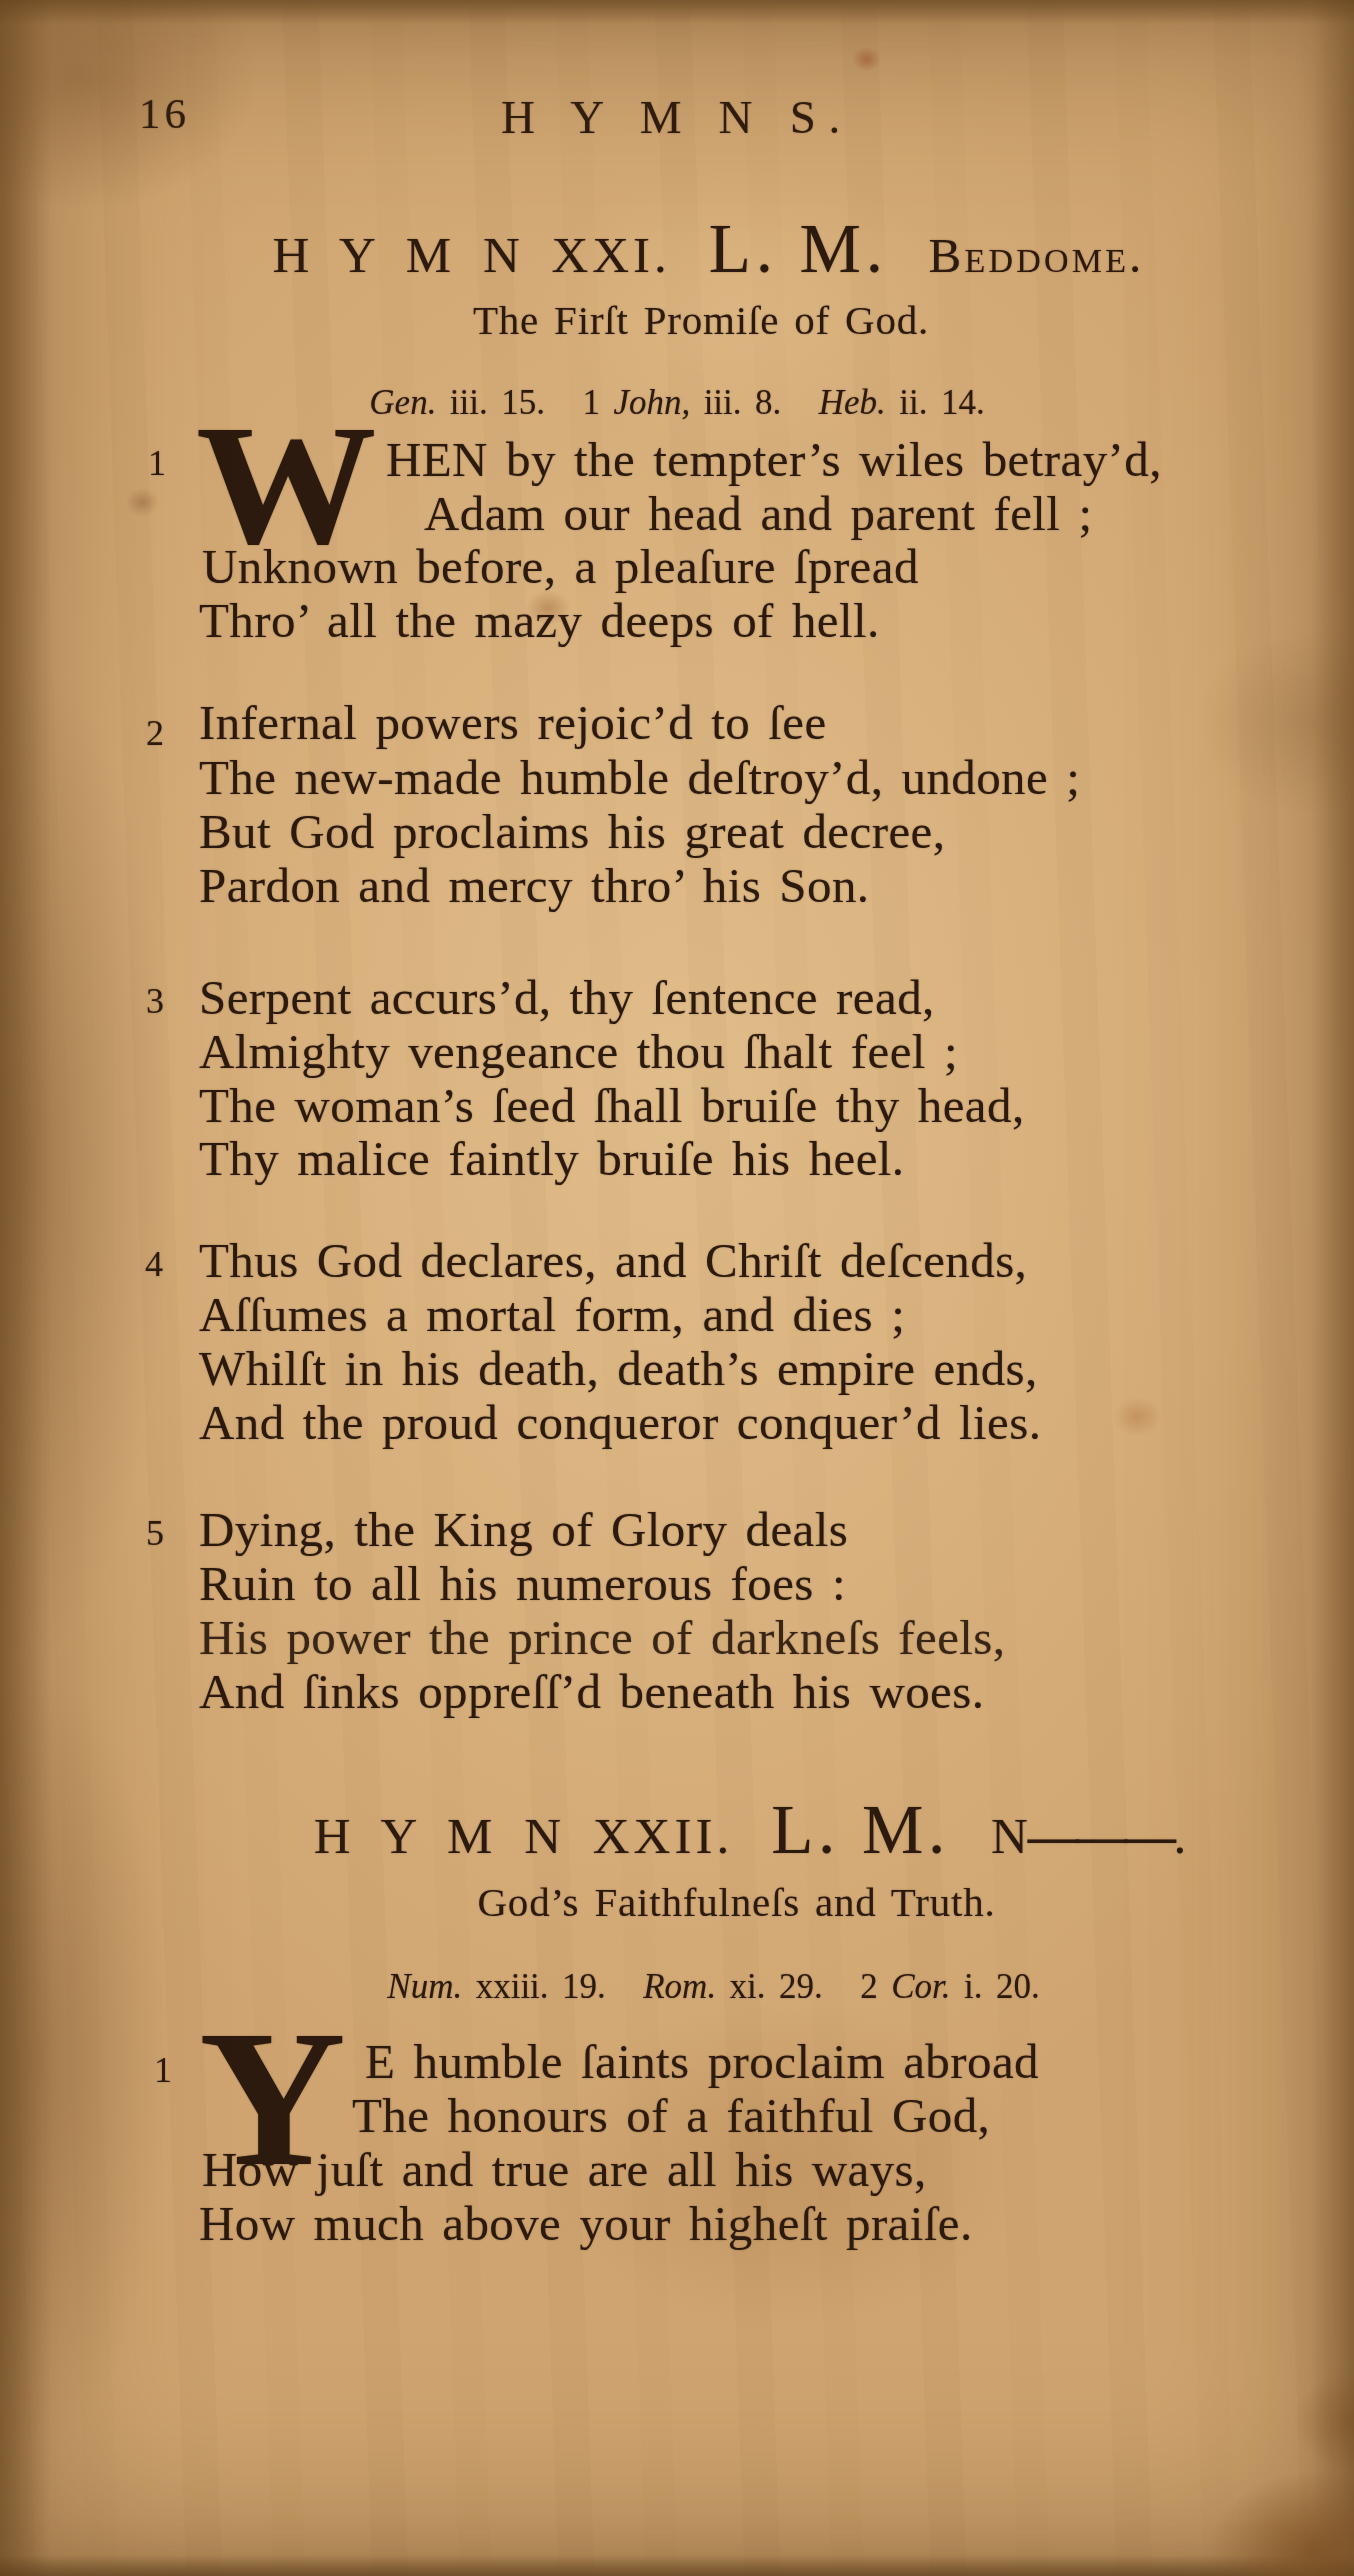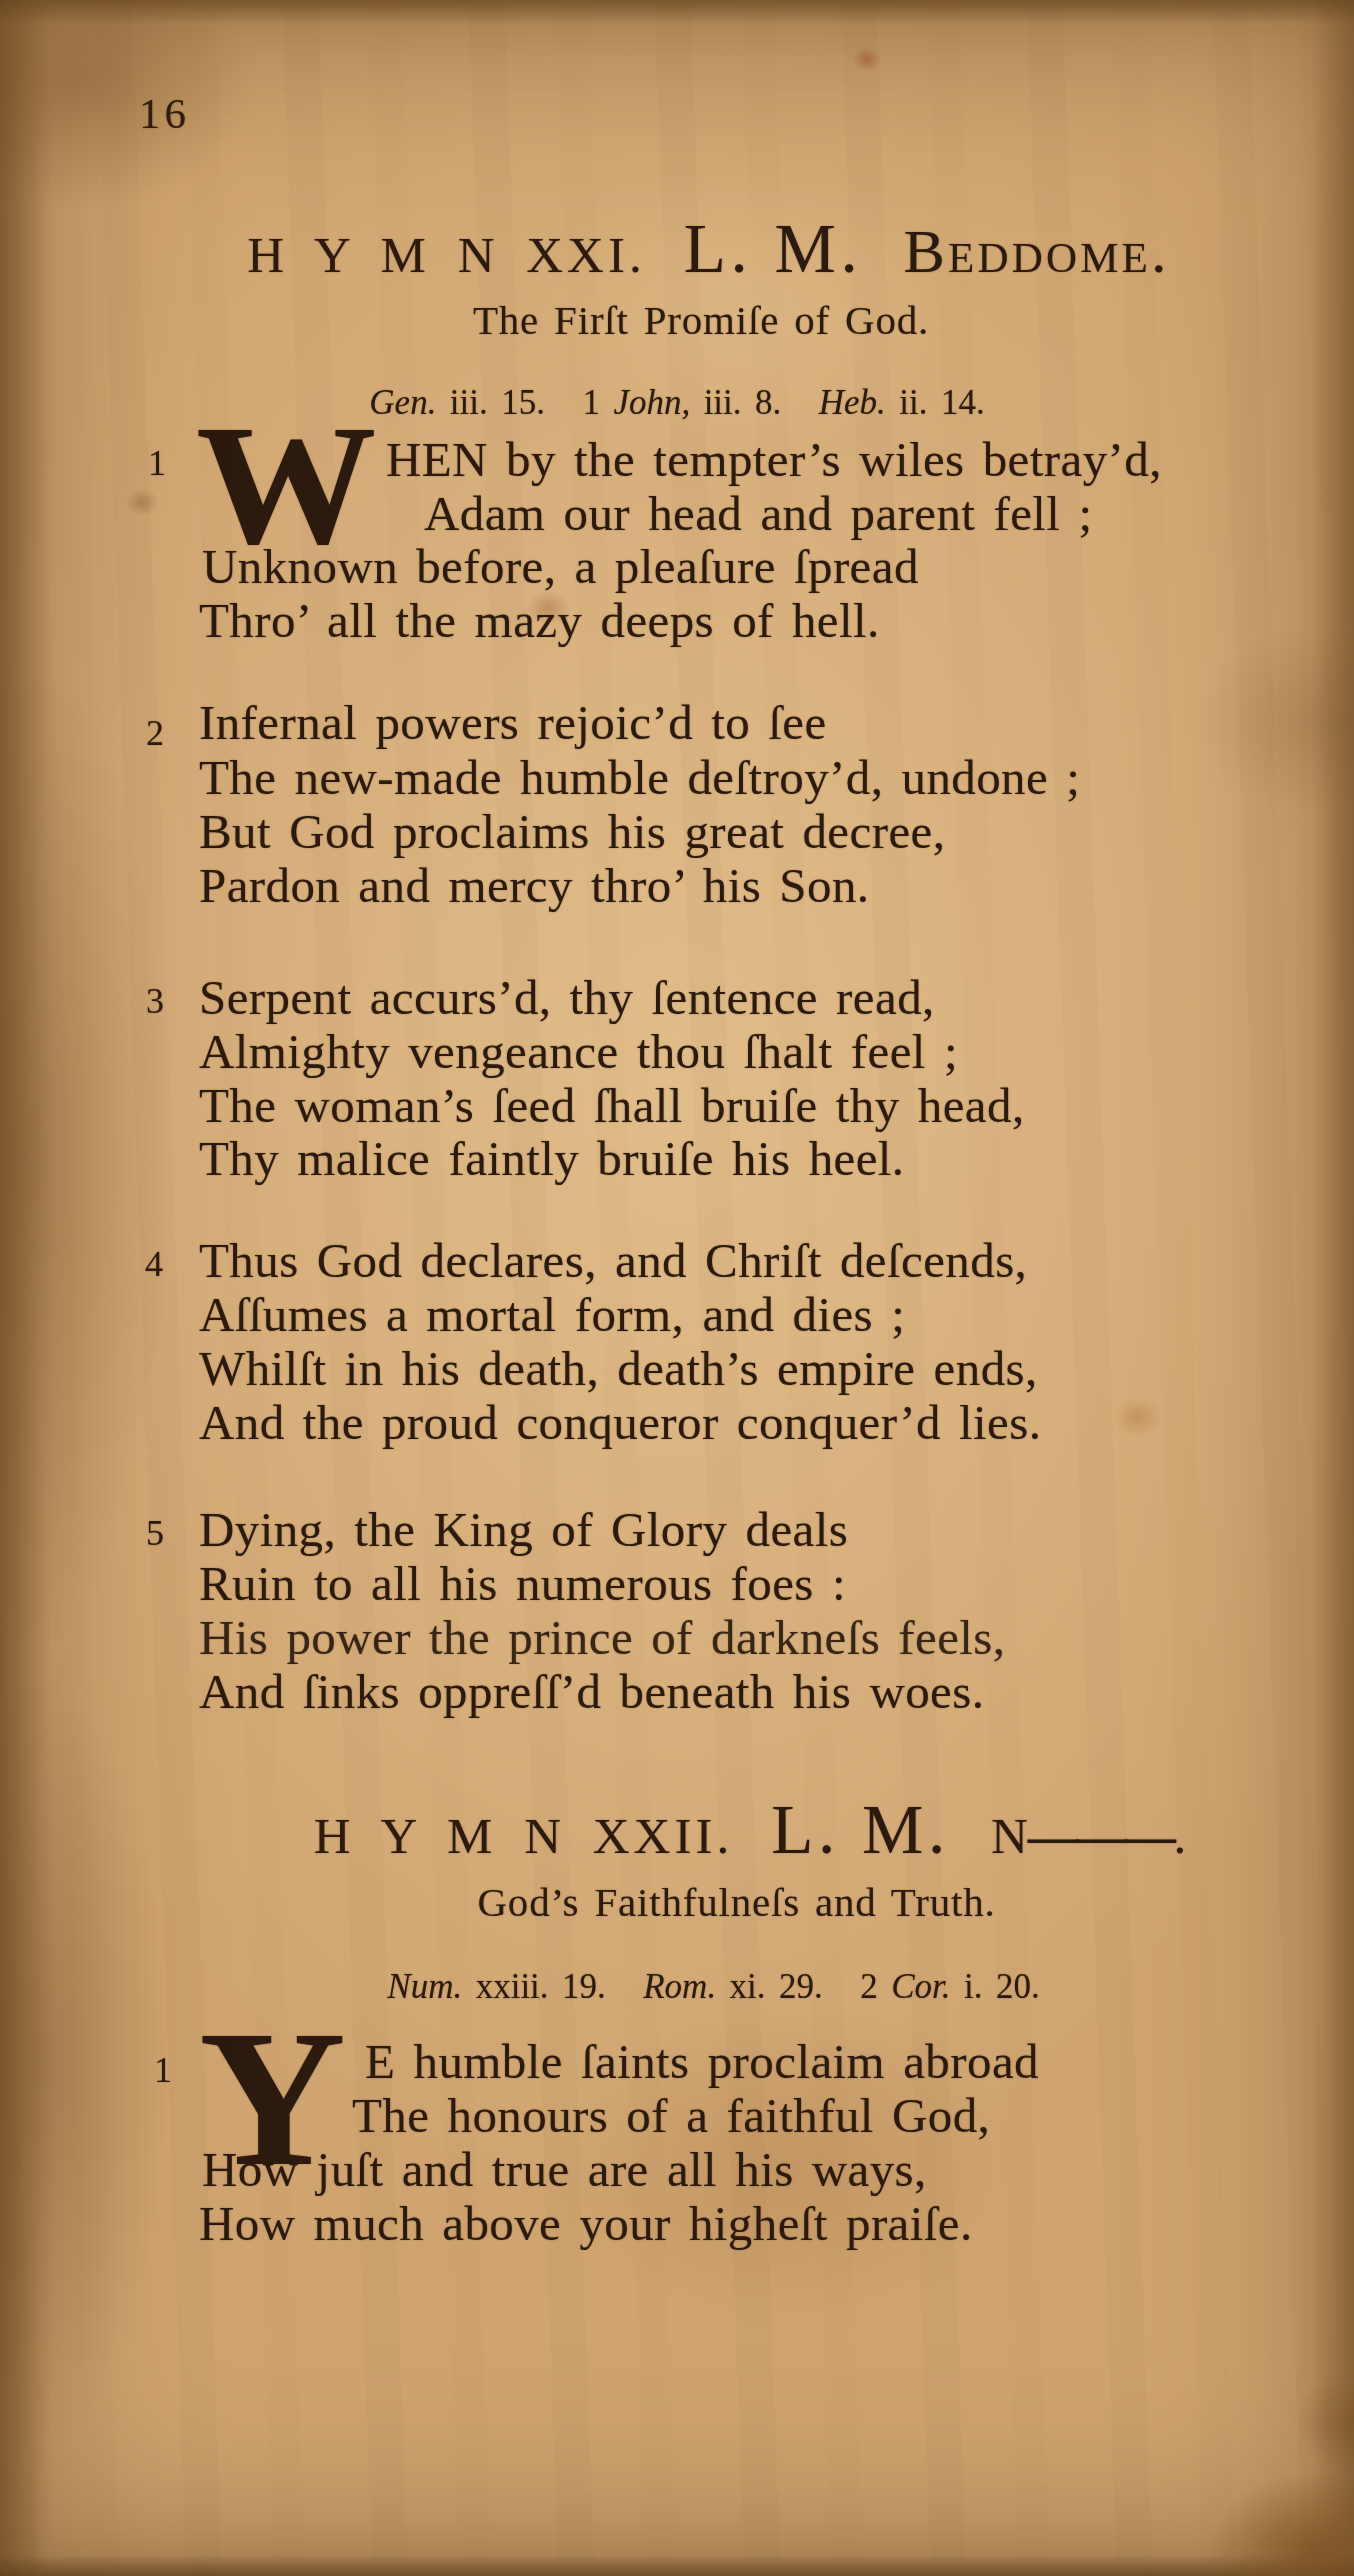--- a/index.html
+++ b/index.html
@@ -40,21 +40,21 @@
   .vignette{position:absolute;inset:0;pointer-events:none;
     box-shadow:inset 0 0 166px 32px rgba(107,72,32,.5), inset 0 0 47px 6.3px rgba(90,58,24,.3);}
 
   .ink{text-shadow:0 0 1.6px rgba(43,26,13,.42);}
   .pageno{position:absolute;left:139px;top:89px;font-size:43px;letter-spacing:4px;}
   .running{position:absolute;left:0;right:0;top:90px;text-align:center;font-size:47px;letter-spacing:12.7px;white-space:nowrap;}
 
   .heading{position:absolute;left:0;right:0;text-align:center;white-space:nowrap;}
   .h-name{font-size:51px;letter-spacing:4px;word-spacing:11px;}
   .h-meter{font-size:69px;letter-spacing:4.7px;margin-left:38px;}
-  .h-author{font-size:62px;margin-left:41px;font-variant:small-caps;letter-spacing:3.2px;}
+  .h-author{font-size:49px;margin-left:41px;font-variant:small-caps;letter-spacing:3.2px;}
   .h-author-n{font-size:51px;margin-left:41px;}
   .dash{letter-spacing:-2.4px;font-weight:bold;}
 
   .title{position:absolute;left:0;right:0;text-align:center;font-size:41px;letter-spacing:0.8px;word-spacing:4px;white-space:nowrap;}
   .scripture{position:absolute;left:0;right:0;text-align:center;font-size:35px;word-spacing:4.7px;white-space:nowrap;}
   .scripture .it{font-style:italic;}
   .scripture .gap{margin-left:24px;}
 
   .vline{position:absolute;font-size:49px;line-height:55px;letter-spacing:0.4px;word-spacing:5.5px;white-space:nowrap;}
   .vnum{position:absolute;font-size:36px;}
@@ -62,20 +62,21 @@
   .dropcap.y{font-weight:600;}
 </style>
 </head>
 <body>
 
 <div class="page">
   <div class="streaks"></div>
   <div class="texture"></div>
 
   <span class="pageno ink">16</span>
+  <div class="running ink">H Y M N S.</div>
 
   <div class="heading ink" style="top:210px;padding-left:63px;">
     <span class="h-name">H Y M N  XXI.</span><span class="h-meter">L. M.</span><span class="h-author">Beddome.</span>
   </div>
   <div class="title ink" style="top:296px;padding-left:48px;">The Firſt Promiſe of God.</div>
   <div class="scripture ink" style="top:383px;">
     <span class="it">Gen.</span>
     <span>iii. 15.</span>
     <span class="gap">1</span>
     <span class="it">John,</span>

